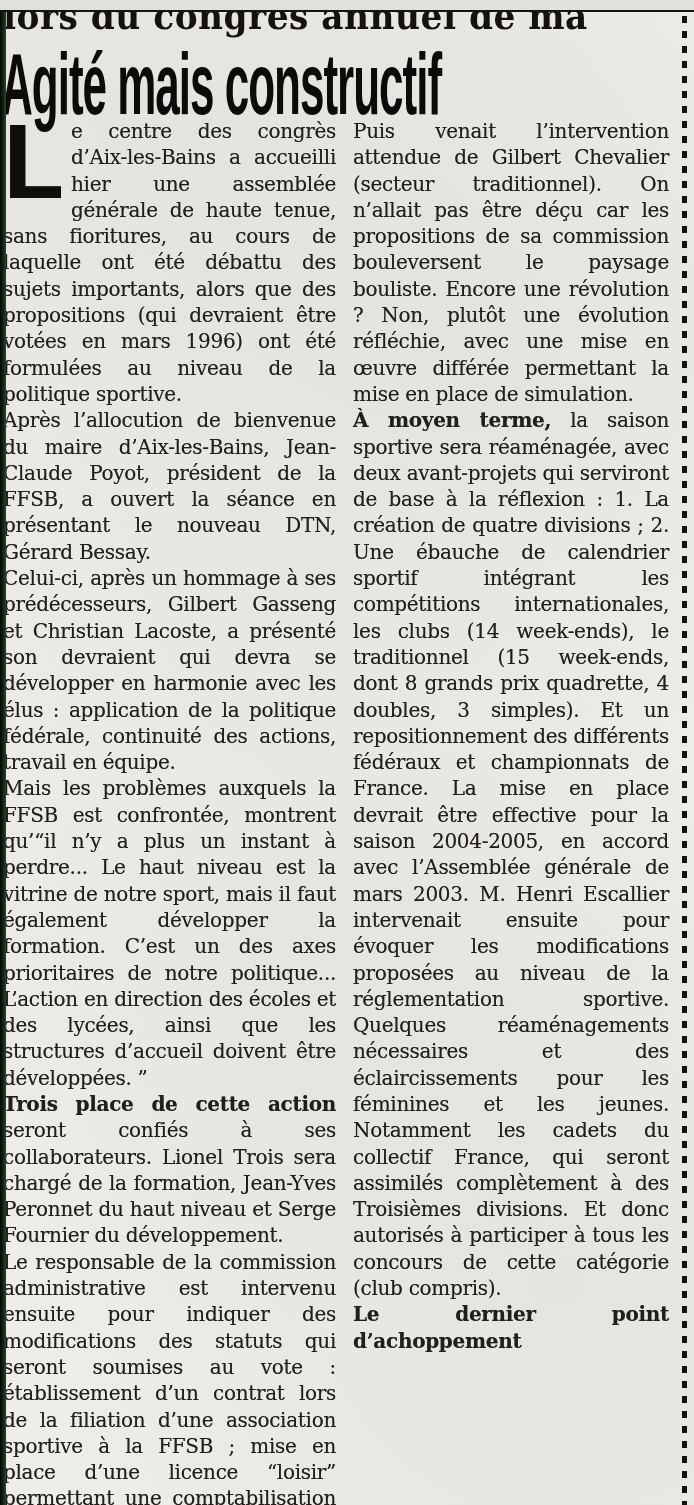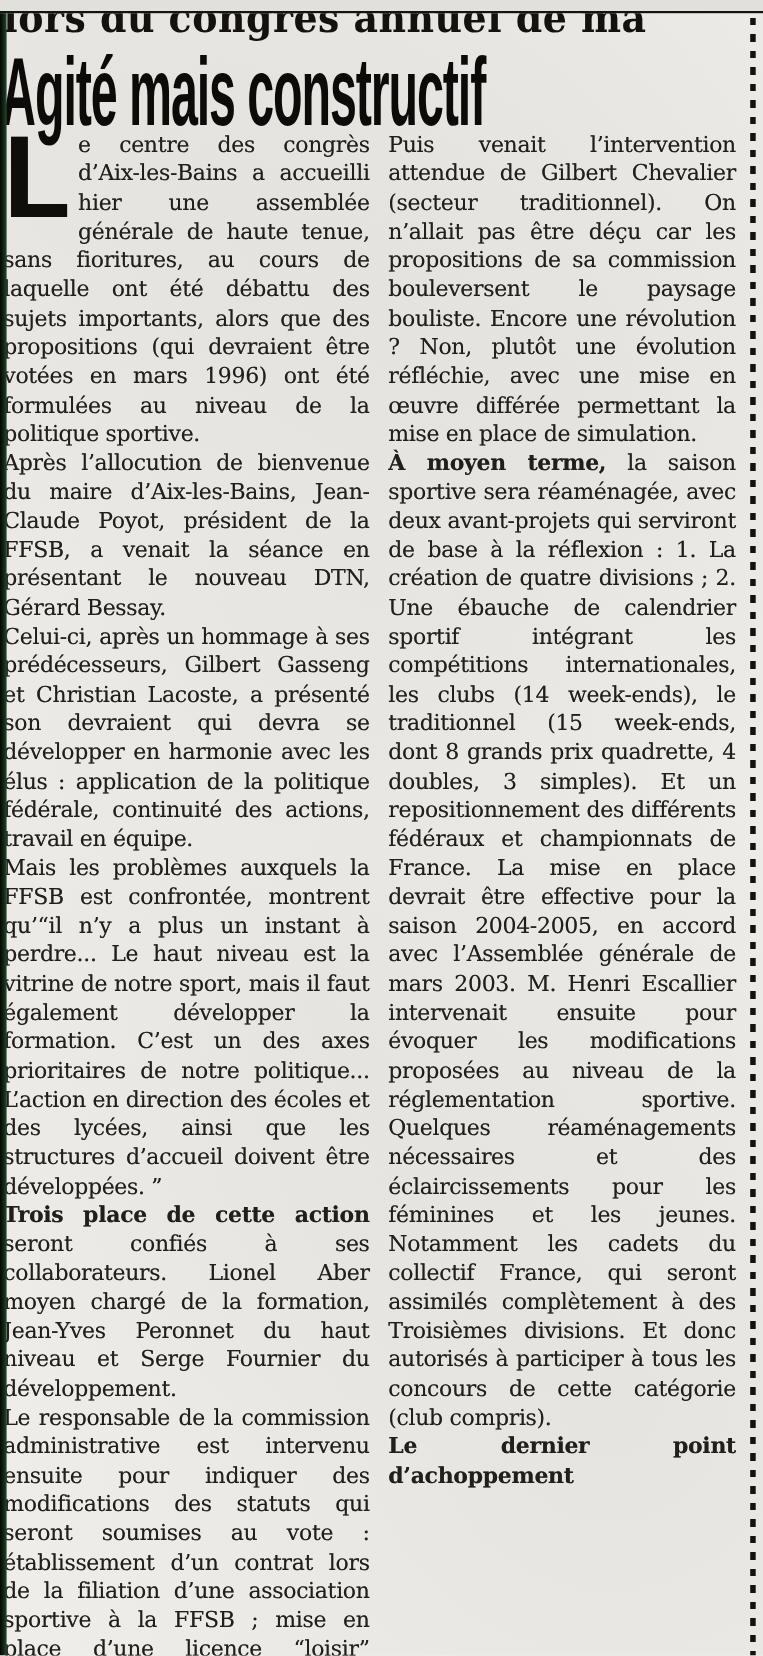--- a/index.html
+++ b/index.html
@@ -139,24 +139,24 @@
 
 <div class="kicker-clip">
   <span class="kicker-text">lors du congrès annuel de mars</span>
 </div>
 
 <h1 class="headline" style="margin:0;">Agité mais constructif</h1>
 
 <div class="columns">
   <div class="col col-left" id="left-col">
       <p class="para"><span class="dropcap">L</span><span>e centre des congrès d’Aix-les-Bains a accueilli hier une assemblée générale de haute tenue, sans fioritures, au cours de laquelle ont été débattu des sujets importants, alors que des propositions (qui devraient être votées en mars 1996) ont été formulées au niveau de la politique sportive.</span></p>
-      <p class="para"><span>Après l’allocution de bienvenue du maire d’Aix-les-Bains, Jean-Claude Poyot, président de la FFSB, a venait la séance en présentant le nouveau DTN, Gérard Bessay.</span></p>
+      <p class="para"><span>Après l’allocution de bienvenue du maire d’Aix-les-Bains, Jean-Claude Poyot, président de la FFSB, a ouvert la séance en présentant le nouveau DTN, Gérard Bessay.</span></p>
       <p class="para"><span>Celui-ci, après un hommage à ses prédécesseurs, Gilbert Gasseng et Christian Lacoste, a présenté son devraient qui devra se développer en harmonie avec les élus : application de la politique fédérale, continuité des actions, travail en équipe.</span></p>
       <p class="para"><span>Mais les problèmes auxquels la FFSB est confrontée, montrent qu’“il n’y a plus un instant à perdre... Le haut niveau est la vitrine de notre sport, mais il faut également développer la formation. C’est un des axes prioritaires de notre politique... L’action en direction des écoles et des lycées, ainsi que les structures d’accueil doivent être développées. ”</span></p>
-      <p class="para"><span class="lead">Trois place de cette action</span><span> seront confiés à ses collaborateurs. Lionel Aber moyen chargé de la formation, Jean-Yves Peronnet du haut niveau et Serge Fournier du développement.</span></p>
+      <p class="para"><span class="lead">Trois place de cette action</span><span> seront confiés à ses collaborateurs. Lionel Trois sera chargé de la formation, Jean-Yves Peronnet du haut niveau et Serge Fournier du développement.</span></p>
       <p class="para"><span>Le responsable de la commission administrative est intervenu ensuite pour indiquer des modifications des statuts qui seront soumises au vote : établissement d’un contrat lors de la filiation d’une association sportive à la FFSB ; mise en place d’une licence “loisir” permettant une comptabilisation des membres honoraires qui autoriserait à participer aux assemblées générales, au concours loisir et de sociétaire ; les élections au comité direction de la FFSB se feraient au scrutin de liste à un seul tour ; les règlements disciplinaires seraient modifiés en conformité avec les décrets.</span></p>
     </div>
   <div class="col col-right" id="right-col">
       <p class="para"><span>Puis venait l’intervention attendue de Gilbert Chevalier (secteur traditionnel). On n’allait pas être déçu car les propositions de sa commission bouleversent le paysage bouliste. Encore une révolution ? Non, plutôt une évolution réfléchie, avec une mise en œuvre différée permettant la mise en place de simulation.</span></p>
       <p class="para"><span class="lead">À moyen terme,</span><span> la saison sportive sera réaménagée, avec deux avant-projets qui serviront de base à la réflexion : 1. La création de quatre divisions ; 2. Une ébauche de calendrier sportif intégrant les compétitions internationales, les clubs (14 week-ends), le traditionnel (15 week-ends, dont 8 grands prix quadrette, 4 doubles, 3 simples). Et un repositionnement des différents fédéraux et championnats de France. La mise en place devrait être effective pour la saison 2004-2005, en accord avec l’Assemblée générale de mars 2003. M. Henri Escallier intervenait ensuite pour évoquer les modifications proposées au niveau de la réglementation sportive. Quelques réaménagements nécessaires et des éclaircissements pour les féminines et les jeunes. Notamment les cadets du collectif France, qui seront assimilés complètement à des Troisièmes divisions. Et donc autorisés à participer à tous les concours de cette catégorie (club compris).</span></p>
       <p class="para"><span class="lead">Le dernier point d’achoppement</span></p>
     </div>
 </div>
 
 </body></html>

